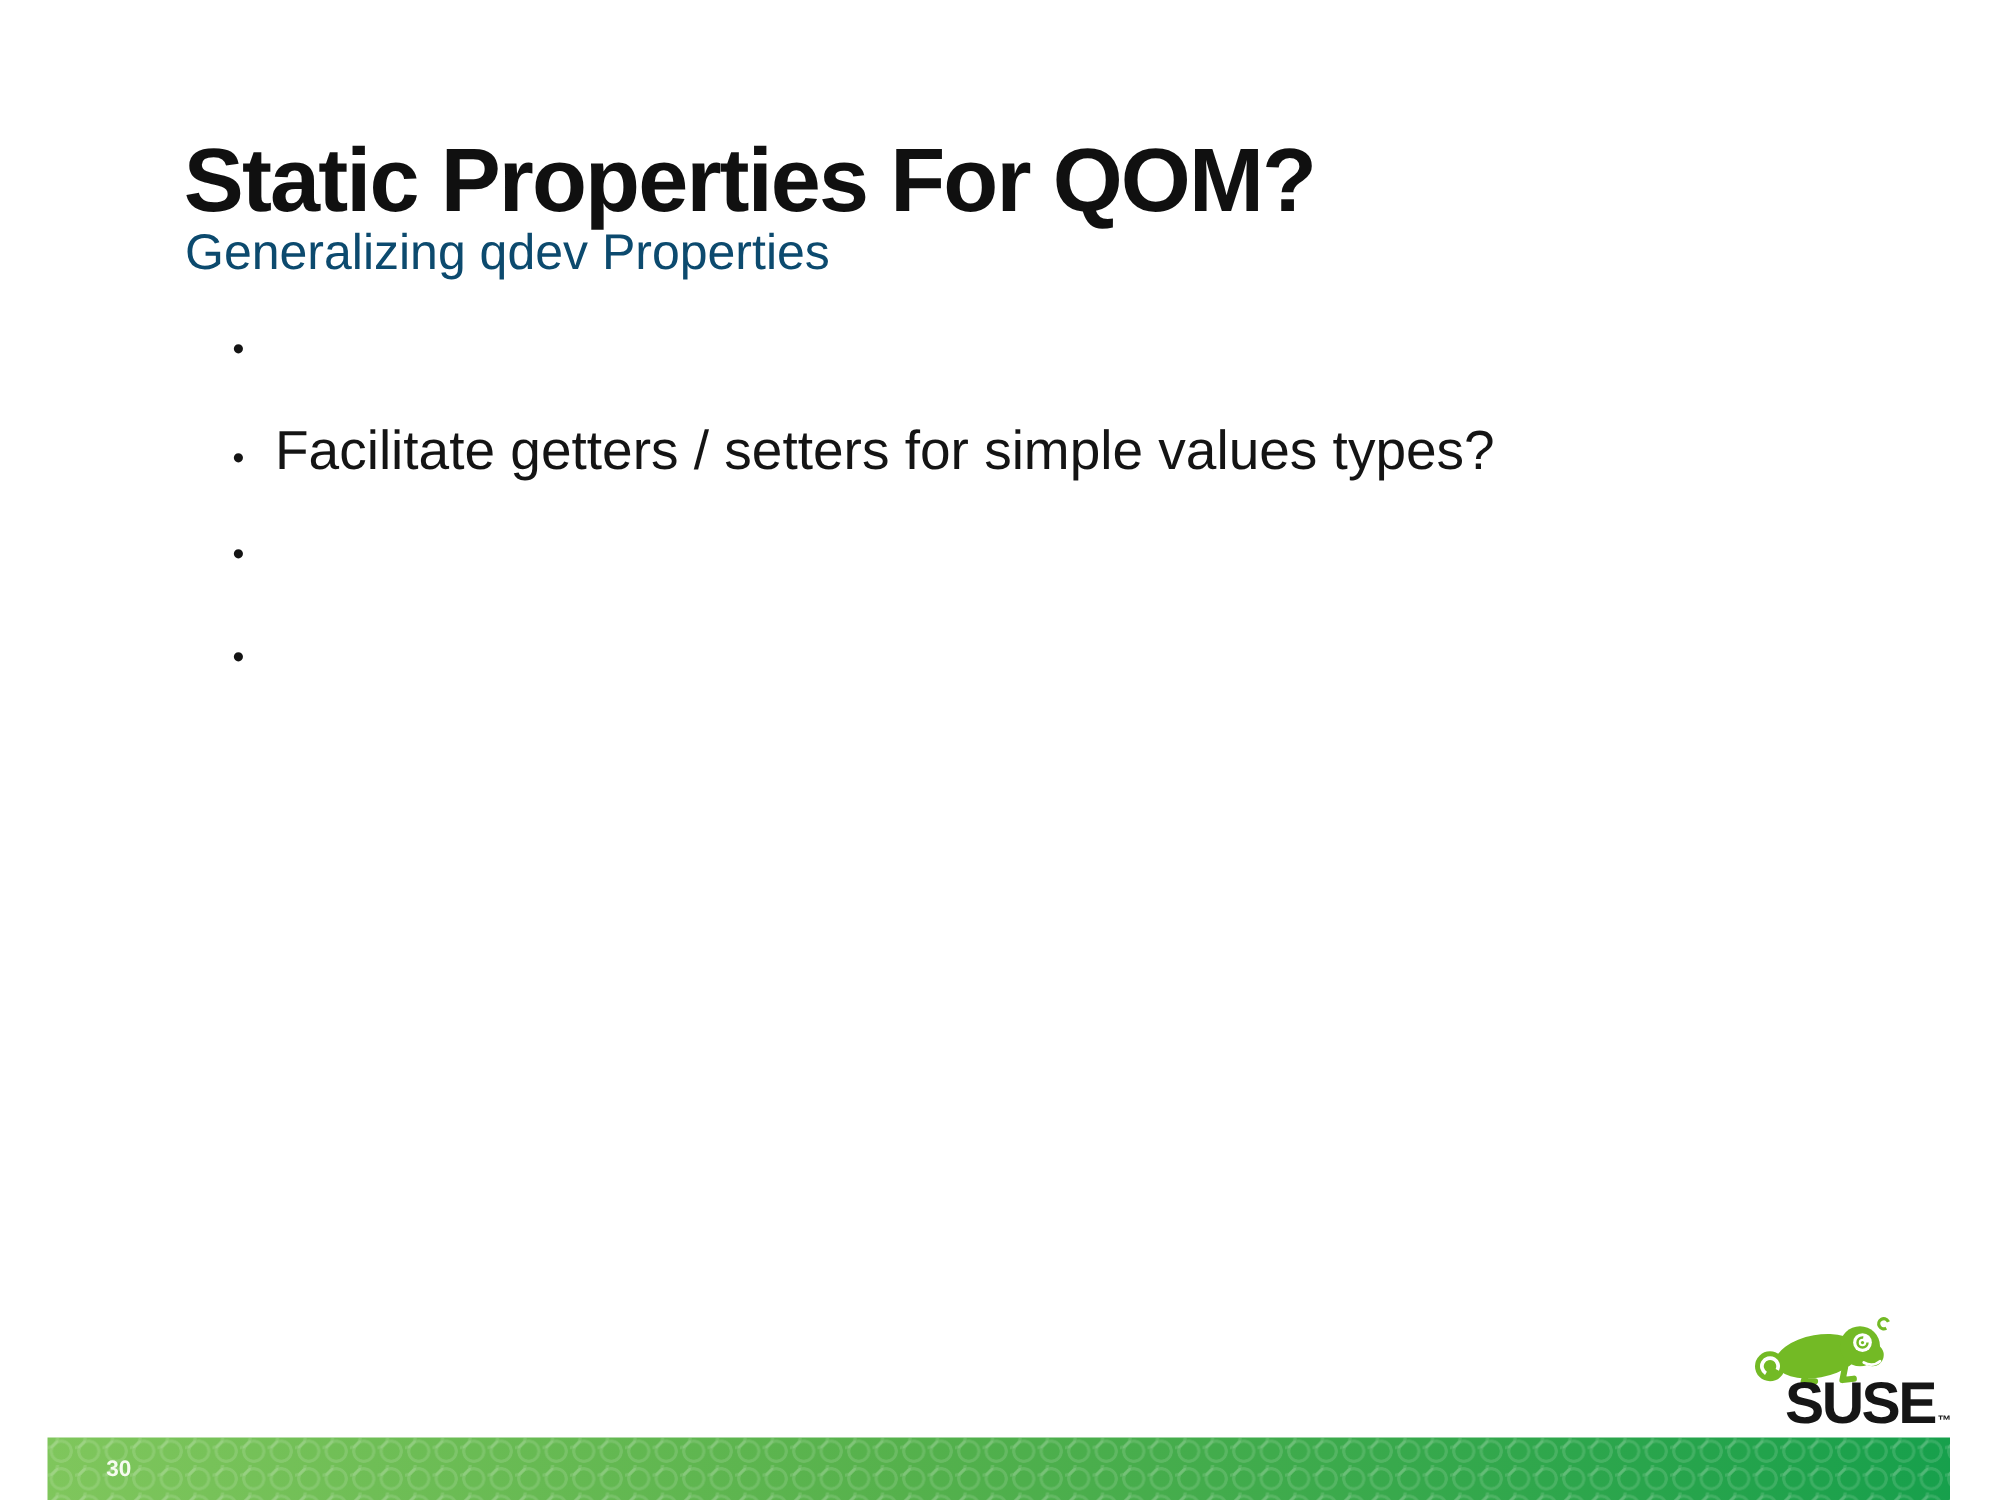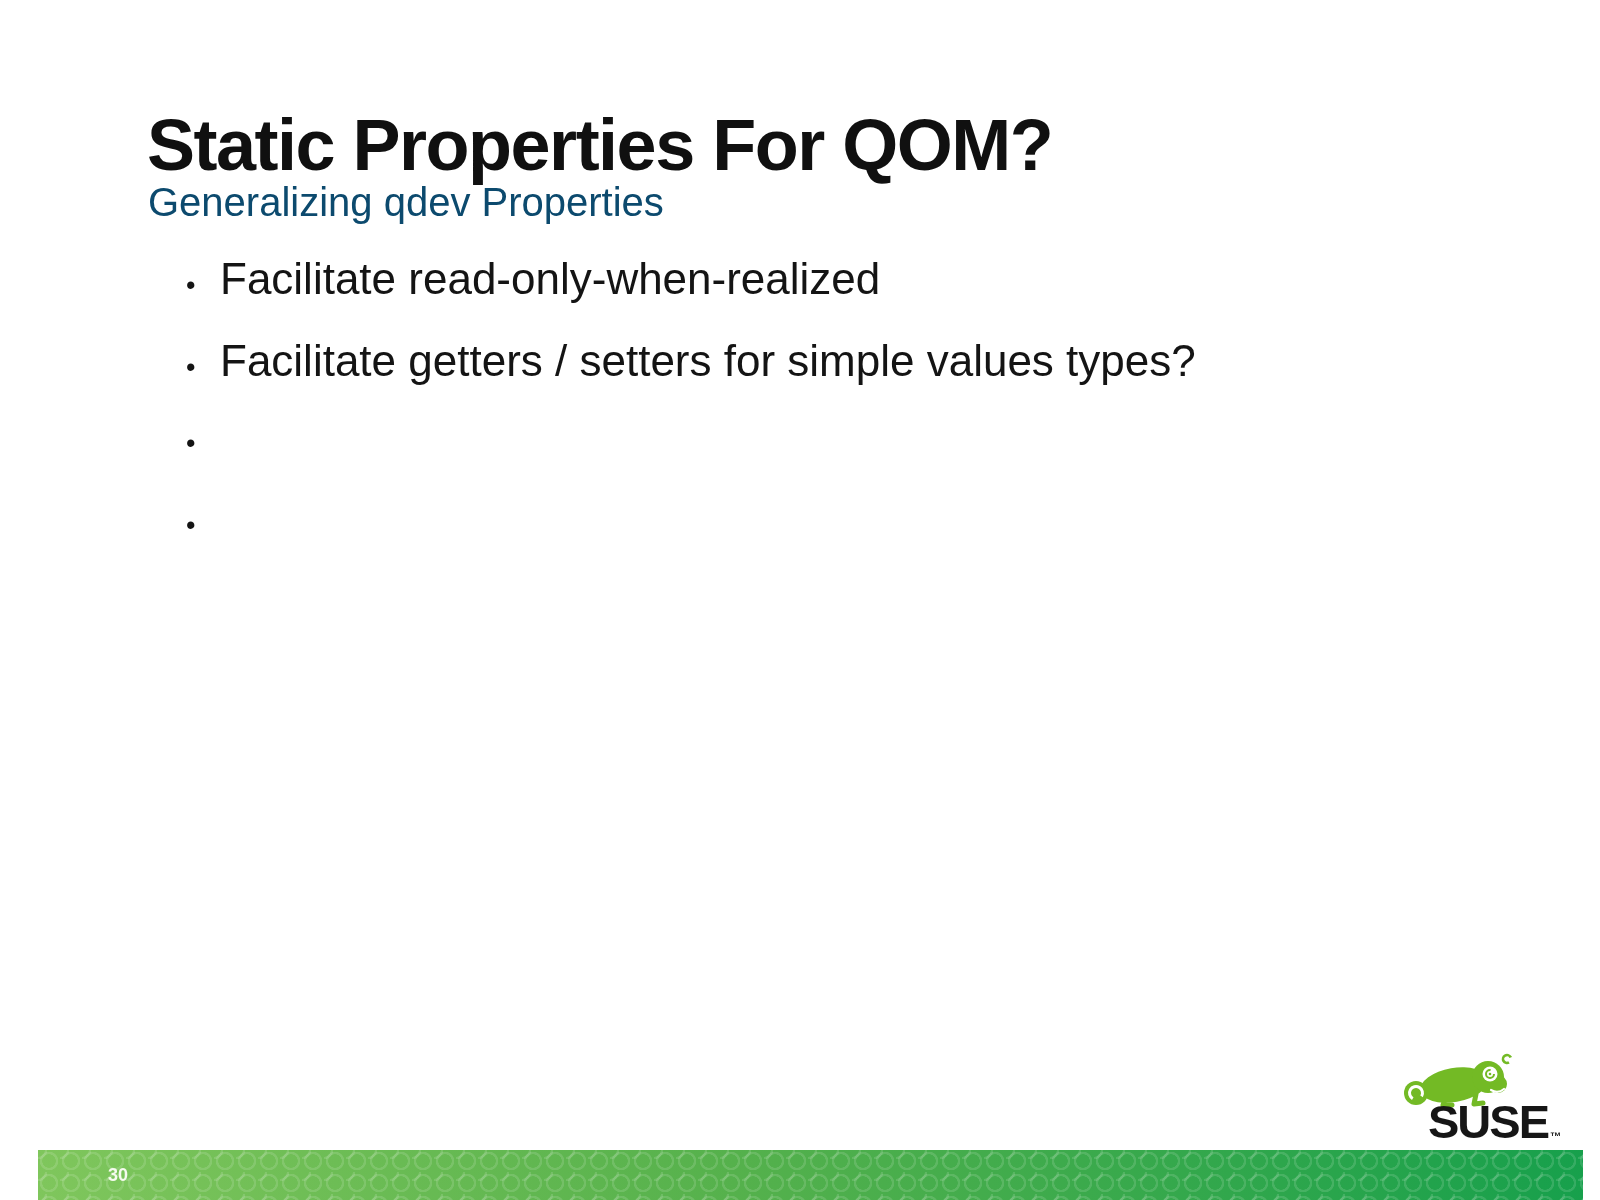--- a/index.html
+++ b/index.html
@@ -106,39 +106,37 @@
     top: 1150px;
     width: 1522px;
     height: 50px;
     display: flex;
     align-items: center;
     background-image:
       radial-gradient(circle at 11px 11px, rgba(255,255,255,0) 6.5px, rgba(255,255,255,0.13) 7px, rgba(255,255,255,0.13) 9px, rgba(255,255,255,0) 9.5px),
       radial-gradient(circle at 0px 0px,   rgba(255,255,255,0) 6.5px, rgba(255,255,255,0.13) 7px, rgba(255,255,255,0.13) 9px, rgba(255,255,255,0) 9.5px),
       linear-gradient(90deg, #7fc65c 0%, #55b14c 45%, #17a04c 100%);
     background-size: 22px 22px, 22px 22px, 100% 100%;
-    padding-left: 23px;
   }
   .page-number {
     padding-left: 47px;
     font-size: 18px;
     font-weight: bold;
     color: #f6fbef;
   }
 </style>
 </head>
 <body>
 
 <h1 class="slide-title">Static Properties For QOM?</h1>
 <h2 class="slide-subtitle">Generalizing qdev Properties</h2>
 
 <ul class="bullet-list">
   <li>
     <span class="bullet-dot">•</span>
-    <span>Facilitate read-only-when-realized</span>
   </li>
   <li>
     <span class="bullet-dot">•</span>
     <span>Facilitate getters / setters for simple values types?</span>
   </li>
   <li>
     <span class="bullet-dot">•</span>
   </li>
   <li>
     <span class="bullet-dot">•</span>

